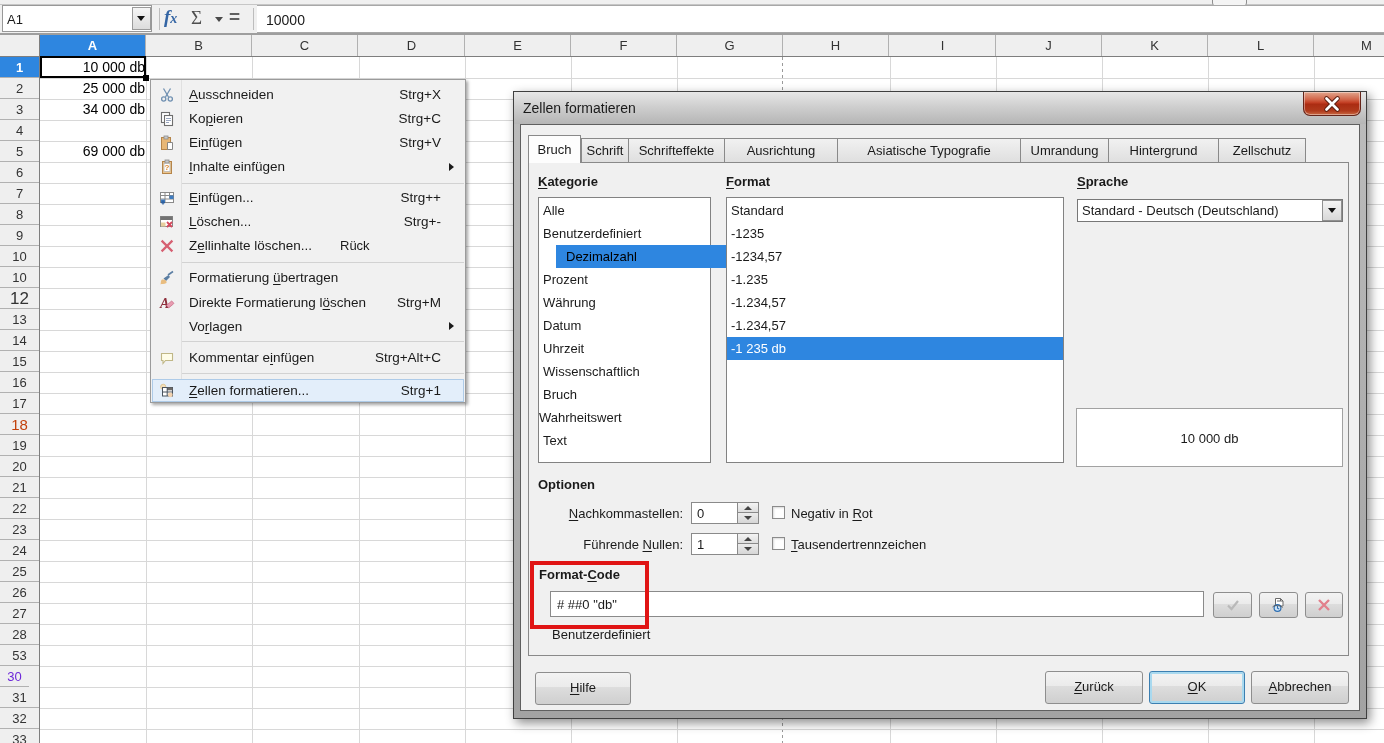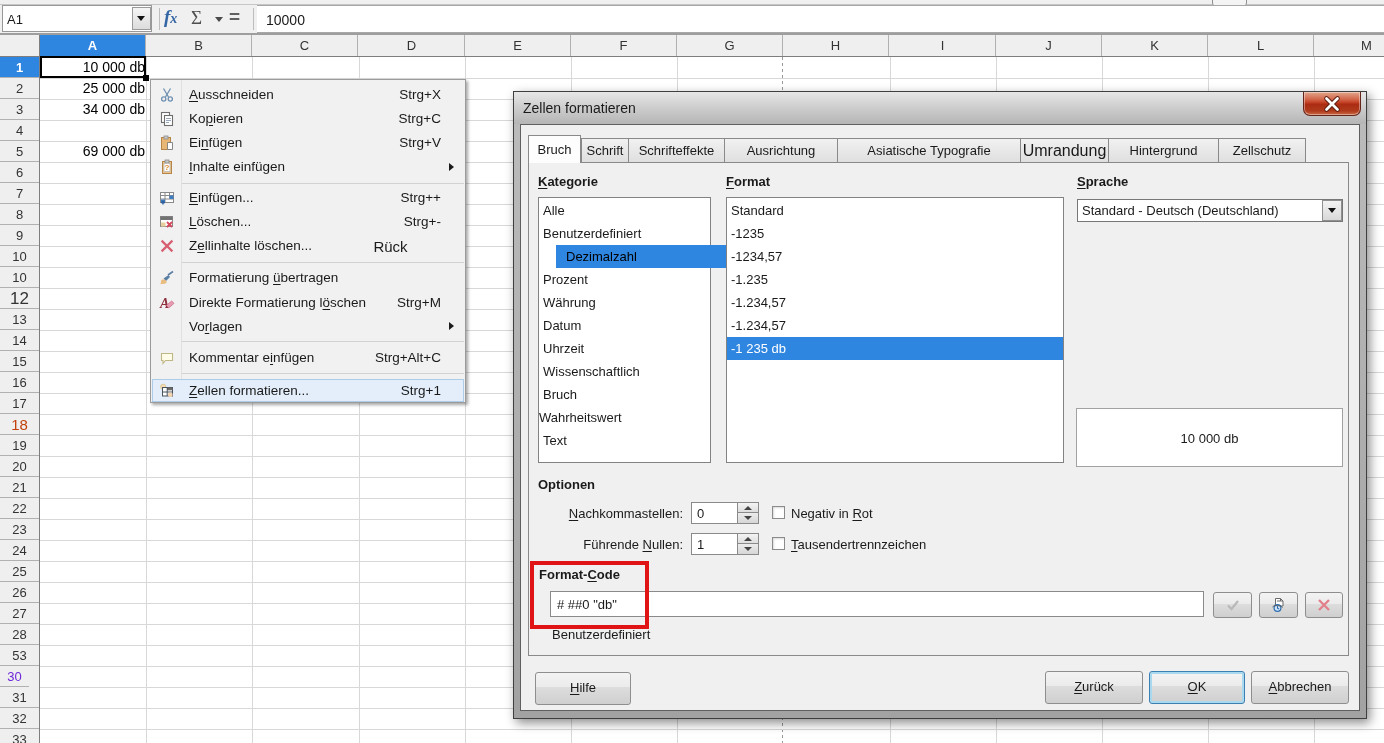--- a/index.html
+++ b/index.html
@@ -187,21 +187,21 @@
       <rect x="1.5" y="2.5" width="12" height="3.5" fill="#737373"></rect>
       <rect x="2" y="8.5" width="4.5" height="4" fill="#e7cf9e"></rect>
       <path d="M8 8 l5 5M13 8 l-5 5" stroke="#d4485c" stroke-width="1.8"></path>
     </svg></div>
 <div class="lbl" style="left:189px;top:214.0px;font-size:13.5px;"><u>L</u>öschen...</div>
 <div class="lbl" style="left:340px;top:214.0px;width:101px;text-align:right;font-size:13.5px;">Strg+-</div>
 <div class="ab" style="left:159px;top:238.0px;width:16px;height:16px;"><svg width="16" height="16" viewBox="0 0 16 16">
       <path d="M2.6 2.6 L13.4 13.4 M13.4 2.6 L2.6 13.4" stroke="#d66072" stroke-width="2.2"></path>
     </svg></div>
 <div class="lbl" style="left:189px;top:238.0px;font-size:13.5px;">Z<u>e</u>llinhalte löschen...</div>
-<div class="lbl" style="left:340px;top:238.0px;width:101px;text-align:center;font-size:15px;">Rück</div>
+<div class="lbl" style="left:340px;top:238.0px;width:101px;text-align:left;font-size:13px;">Rück</div>
 <div class="ab" style="left:159px;top:270.0px;width:16px;height:16px;"><svg width="16" height="16" viewBox="0 0 16 16">
       <path d="M9 5 L14 1.5" stroke="#5b7ea3" stroke-width="1.6"></path>
       <path d="M4.5 8.5 L9.5 5 L11 7 L7 11z" fill="#5b7ea3"></path>
       <path d="M3 9.5 C6 9 8 10.5 7.5 13 C5 14.5 2.5 13.5 1.5 14.5 C2 12.5 1.5 10.5 3 9.5z" fill="#e9bd80"></path>
     </svg></div>
 <div class="lbl" style="left:189px;top:270.0px;font-size:13.5px;">Formatierung <u>ü</u>bertragen</div>
 <div class="ab" style="left:159px;top:294.5px;width:16px;height:16px;"><svg width="16" height="16" viewBox="0 0 16 16">
       <text x="1" y="13" font-size="14" font-style="italic" font-weight="bold" fill="#8e2f3c" font-family="Liberation Serif,serif">A</text>
       <rect x="8" y="8" width="7" height="3.4" rx="0.5" transform="rotate(-40 11 10)" fill="#e89cb1" stroke="#c76e88" stroke-width="0.7"></rect>
     </svg></div>
@@ -235,21 +235,21 @@
       <path d="M23.5 6.5 L34.5 17.5 M34.5 6.5 L23.5 17.5" stroke="#5d1f10" stroke-width="4.6" stroke-linecap="round"></path>
       <path d="M23.5 6.5 L34.5 17.5 M34.5 6.5 L23.5 17.5" stroke="#ffffff" stroke-width="2.7" stroke-linecap="round"></path>
     </svg></div>
 <div class="ab" style="left:520px;top:124px;width:840px;height:587px;background:#f0f0f0;border:1px solid #5f5f5f;box-sizing:border-box;"></div>
 <div class="ab" style="left:528px;top:162px;width:821px;height:494px;border:1px solid #898989;box-sizing:border-box;"></div>
 <div class="ab" style="left:528px;top:135px;width:53px;height:28px;background:#fdfdfd;border:1px solid #898989;border-bottom:none;box-sizing:border-box;font-size:13px;text-align:center;line-height:27px;color:#1a1a1a;z-index:3;">Bruch</div>
 <div class="ab" style="left:581px;top:138px;width:48px;height:24px;background:linear-gradient(180deg,#f1f1f1,#dfdfdf);border:1px solid #898989;border-bottom:none;box-sizing:border-box;font-size:13px;text-align:center;line-height:23px;color:#1a1a1a;">Schrift</div>
 <div class="ab" style="left:628px;top:138px;width:97px;height:24px;background:linear-gradient(180deg,#f1f1f1,#dfdfdf);border:1px solid #898989;border-bottom:none;box-sizing:border-box;font-size:13px;text-align:center;line-height:23px;color:#1a1a1a;">Schrifteffekte</div>
 <div class="ab" style="left:724px;top:138px;width:114px;height:24px;background:linear-gradient(180deg,#f1f1f1,#dfdfdf);border:1px solid #898989;border-bottom:none;box-sizing:border-box;font-size:13px;text-align:center;line-height:23px;color:#1a1a1a;">Ausrichtung</div>
 <div class="ab" style="left:837px;top:138px;width:184px;height:24px;background:linear-gradient(180deg,#f1f1f1,#dfdfdf);border:1px solid #898989;border-bottom:none;box-sizing:border-box;font-size:13px;text-align:center;line-height:23px;color:#1a1a1a;">Asiatische Typografie</div>
-<div class="ab" style="left:1020px;top:138px;width:89px;height:24px;background:linear-gradient(180deg,#f1f1f1,#dfdfdf);border:1px solid #898989;border-bottom:none;box-sizing:border-box;font-size:16px;text-align:center;line-height:23px;color:#1a1a1a;">Umrandung</div>
+<div class="ab" style="left:1020px;top:138px;width:89px;height:24px;background:linear-gradient(180deg,#f1f1f1,#dfdfdf);border:1px solid #898989;border-bottom:none;box-sizing:border-box;font-size:13px;text-align:center;line-height:23px;color:#1a1a1a;">Umrandung</div>
 <div class="ab" style="left:1108px;top:138px;width:111px;height:24px;background:linear-gradient(180deg,#f1f1f1,#dfdfdf);border:1px solid #898989;border-bottom:none;box-sizing:border-box;font-size:13px;text-align:center;line-height:23px;color:#1a1a1a;">Hintergrund</div>
 <div class="ab" style="left:1218px;top:138px;width:88px;height:24px;background:linear-gradient(180deg,#f1f1f1,#dfdfdf);border:1px solid #898989;border-bottom:none;box-sizing:border-box;font-size:13px;text-align:center;line-height:23px;color:#1a1a1a;">Zellschutz</div>
 <div class="lbl b" style="left:538px;top:174px;"><u>K</u>ategorie</div>
 <div class="lbl b" style="left:726px;top:174px;"><u>F</u>ormat</div>
 <div class="lbl b" style="left:1077px;top:174px;"><u>S</u>prache</div>
 <div class="ab" style="left:538px;top:197px;width:173px;height:266px;background:#fff;border:1px solid #828282;box-sizing:border-box;"></div>
 <div class="lbl" style="left:543px;top:203px;">Alle</div>
 <div class="lbl" style="left:543px;top:226px;">Benutzerdefiniert</div>
 <div class="ab" style="left:556px;top:245px;width:171px;height:23px;background:#2e86e0;color:#000000;font-size:13px;line-height:23px;padding-left:10px;box-sizing:border-box;">Dezimalzahl</div>
 <div class="lbl" style="left:543px;top:272px;">Prozent</div>

